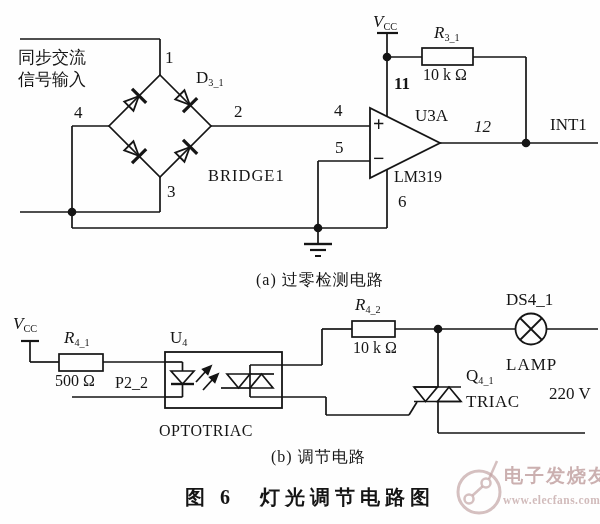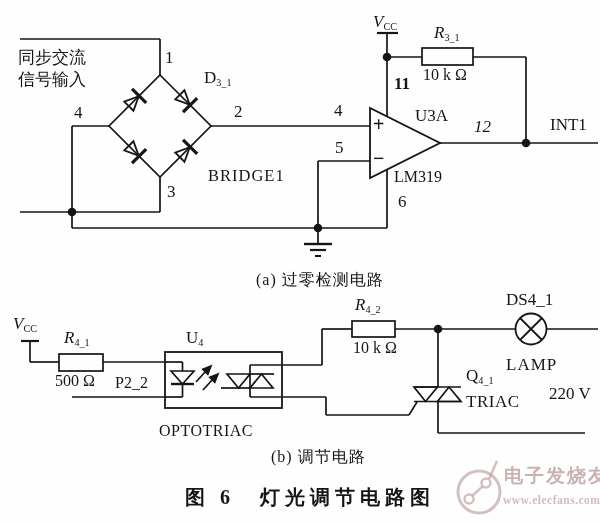--- a/index.html
+++ b/index.html
@@ -167,21 +167,21 @@
 </svg>
 
 <div class="lbl f17" style="left:18px;top:49px;">同步交流</div>
 <div class="lbl f17" style="left:18px;top:71px;">信号输入</div>
 
 <div class="lbl f17" style="left:165px;top:49px;">1</div>
 <div class="lbl f17" style="left:74px;top:104px;">4</div>
 <div class="lbl f17" style="left:234px;top:103px;">2</div>
 <div class="lbl f17" style="left:167px;top:183px;">3</div>
 
-<div class="lbl f17" style="left:204px;top:69px;"><span>D</span><span class="sub">3_1</span></div>
+<div class="lbl f17" style="left:196px;top:69px;"><span>D</span><span class="sub">3_1</span></div>
 <div class="lbl" style="left:208px;top:167px;font-size:16.5px;letter-spacing:1px;">BRIDGE1</div>
 
 <div class="lbl f17" style="left:334px;top:102px;">4</div>
 <div class="lbl f17" style="left:335px;top:139px;">5</div>
 <div class="lbl opsign" style="left:373px;top:113px;">+</div>
 <div class="lbl opsign" style="left:373px;top:147px;">−</div>
 <div class="lbl f17" style="left:415px;top:107px;">U3A</div>
 <div class="lbl f16" style="left:394px;top:168px;">LM319</div>
 <div class="lbl f17" style="left:394px;top:75px;font-weight:bold;">11</div>
 <div class="lbl f17" style="left:474px;top:118px;font-style:italic;">12</div>
@@ -192,21 +192,21 @@
 <div class="lbl f17" style="left:434px;top:24px;"><span class="it">R</span><span class="sub">3_1</span></div>
 <div class="lbl f16" style="left:423px;top:66px;">10 k Ω</div>
 
 <div class="lbl cap" style="left:256px;top:271px;">(a) 过零检测电路</div>
 
 <div class="lbl f17" style="left:13px;top:315px;"><span class="it">V</span><span class="sub">CC</span></div>
 <div class="lbl f17" style="left:64px;top:329px;"><span class="it">R</span><span class="sub">4_1</span></div>
 <div class="lbl f16" style="left:55px;top:372px;">500 Ω</div>
 <div class="lbl f16" style="left:115px;top:374px;">P2_2</div>
 
-<div class="lbl f17" style="left:170px;top:329px;margin-left:16px;"><span>U</span><span class="sub">4</span></div>
+<div class="lbl f17" style="left:170px;top:329px;"><span>U</span><span class="sub">4</span></div>
 <div class="lbl f16" style="left:159px;top:422px;letter-spacing:0.5px;">OPTOTRIAC</div>
 
 <div class="lbl f17" style="left:355px;top:296px;"><span class="it">R</span><span class="sub">4_2</span></div>
 <div class="lbl f16" style="left:353px;top:339px;">10 k Ω</div>
 
 <div class="lbl f17" style="left:506px;top:291px;">DS4_1</div>
 <div class="lbl f17" style="left:506px;top:356px;letter-spacing:1px;">LAMP</div>
 <div class="lbl f17" style="left:549px;top:385px;">220 V</div>
 
 <div class="lbl f17" style="left:466px;top:367px;"><span>Q</span><span class="sub">4_1</span></div>

